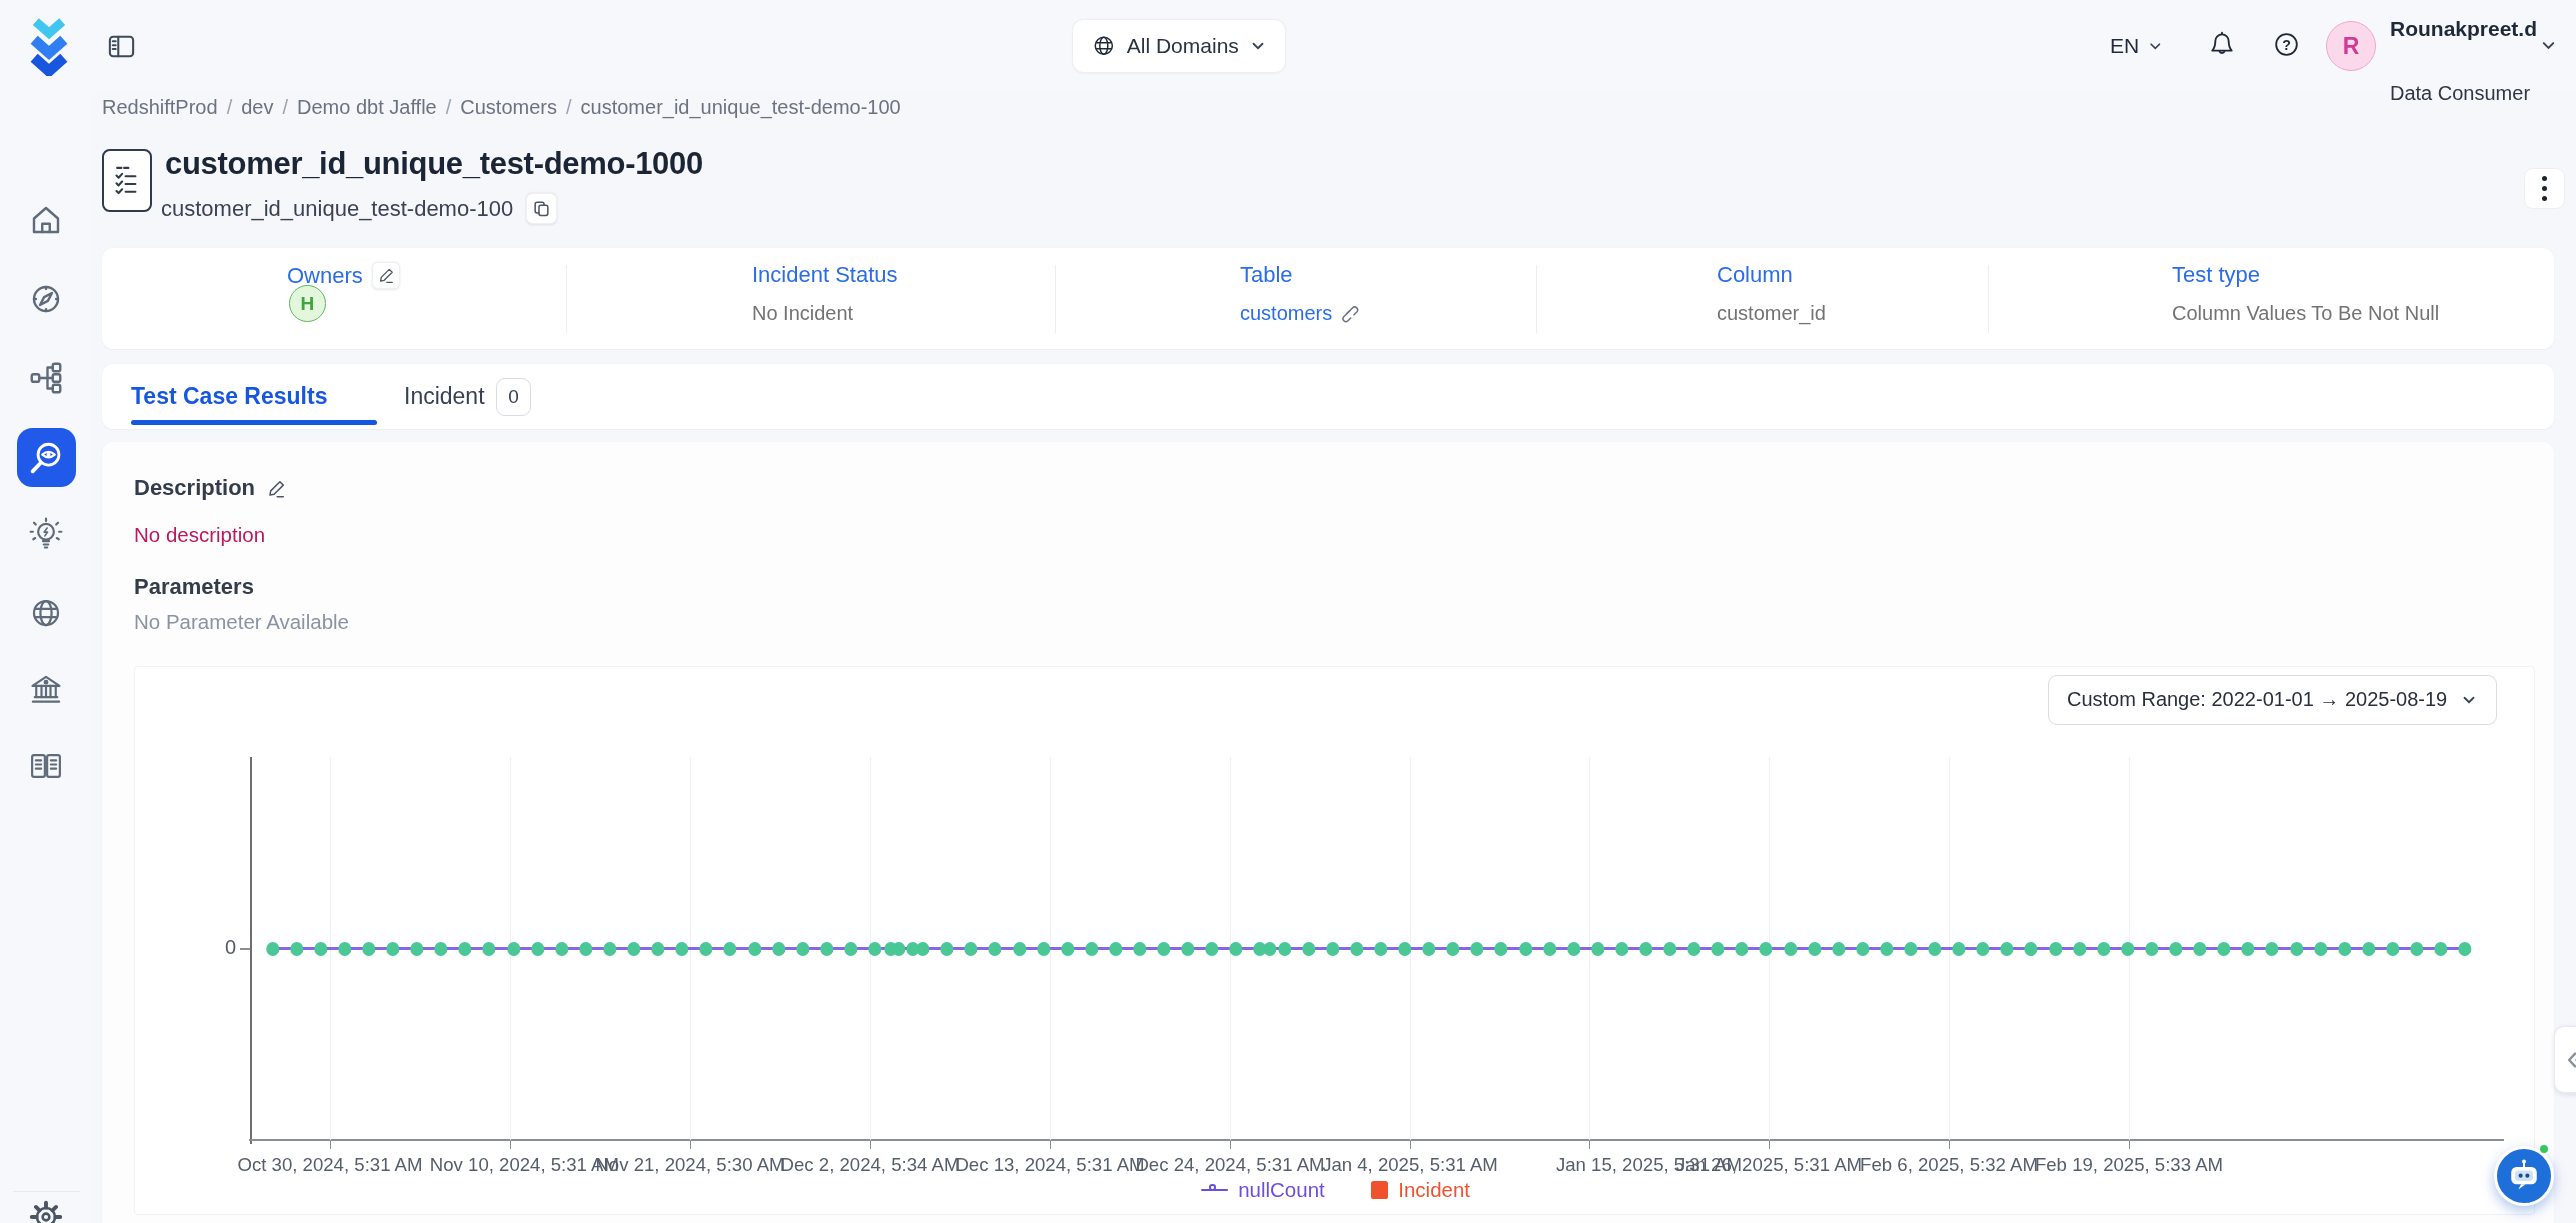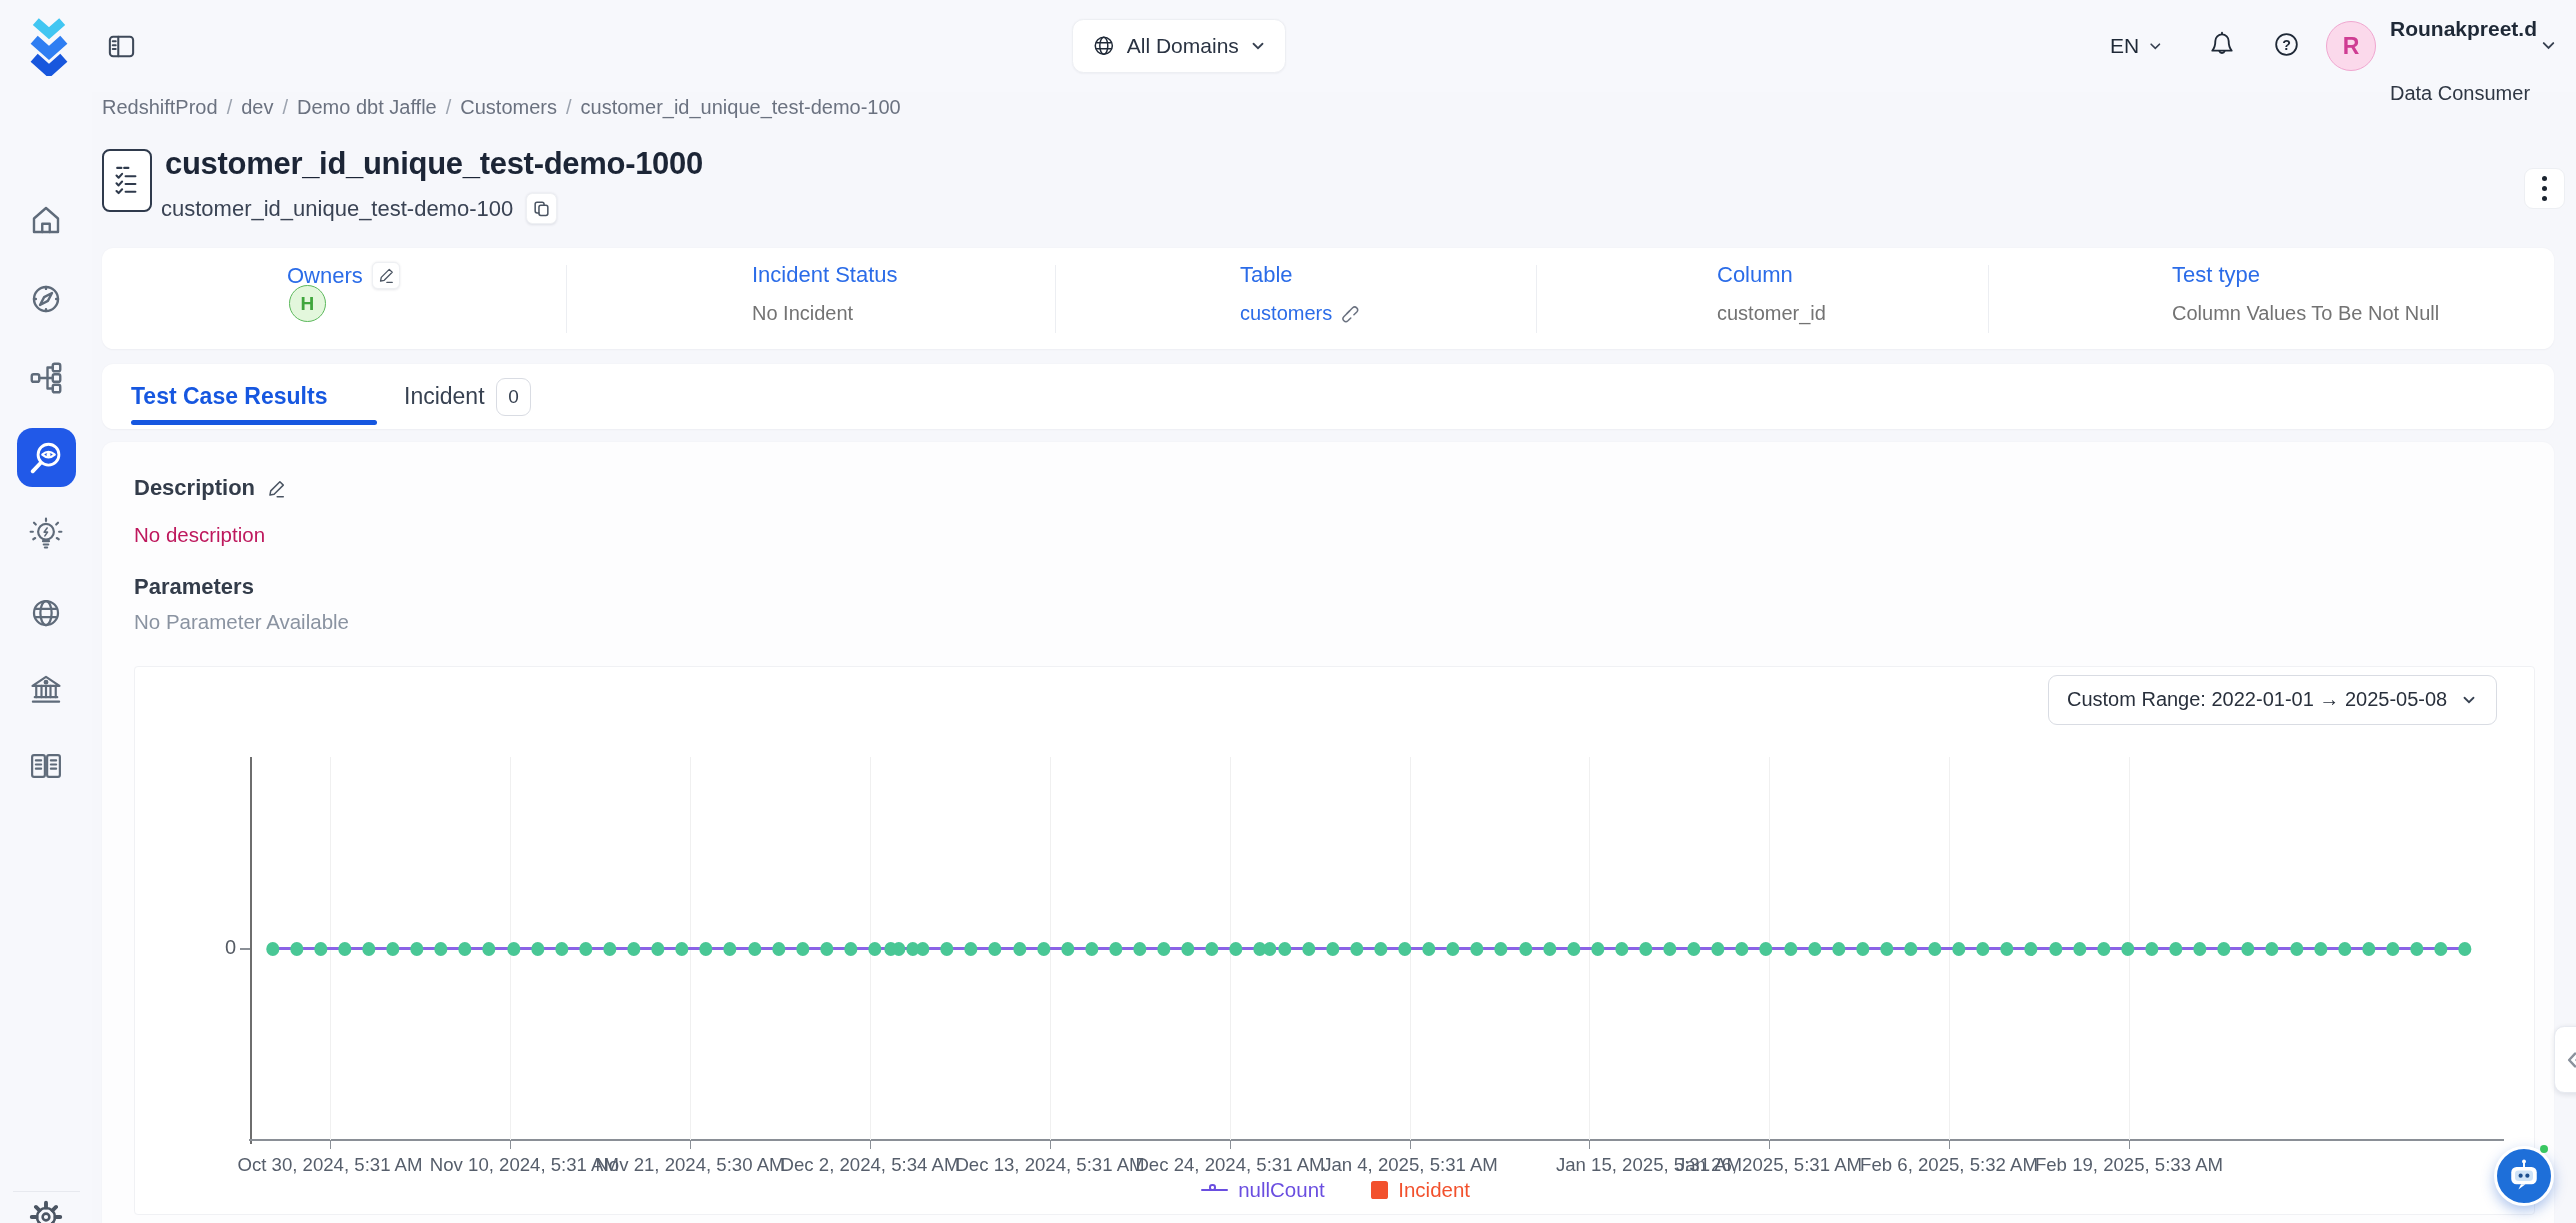--- a/index.html
+++ b/index.html
@@ -328,21 +328,21 @@
       </svg>
     </div>
     <div class="muted" style="top:81px; color:#be185d">No description</div>
     <div class="section-label" style="top:132px">
       <span>Parameters</span>
     </div>
     <div class="muted" style="top:168px; color:#8a93a1">No Parameter Available</div>
 
     <div class="chart-panel" id="chart-panel">
       <div class="range-btn">
-        <span>Custom Range: 2022-01-01 → 2025-05-08</span>
+        <span>Custom Range: 2022-01-01 → 2025-08-19</span>
         <svg width="18" height="18" viewBox="0 0 24 24" fill="none" stroke="#374151" stroke-width="2.4" stroke-linecap="round">
             <path d="M6 9 l6 6 6 -6"></path>
           </svg>
       </div>
       <div class="y-axis"></div>
       <div class="x-axis"></div>
       <div class="zero-label">0</div>
       <div class="zero-tick"></div>
       <div class="legend">
         <div class="legend-item" style="color:#6a4ee0">

